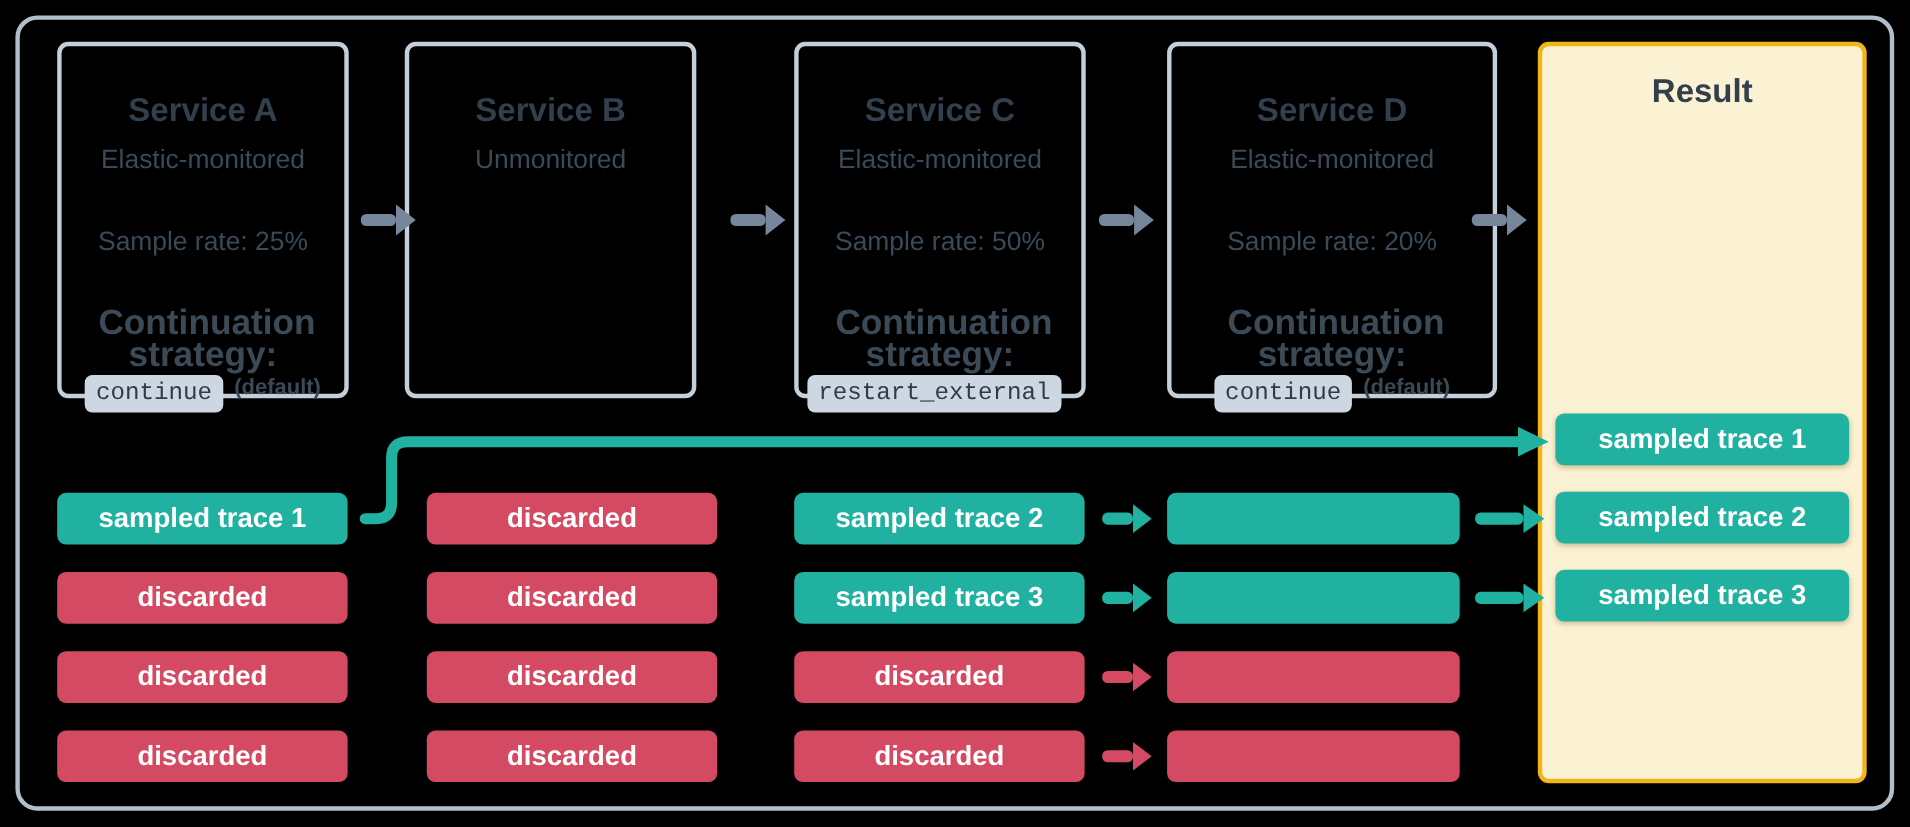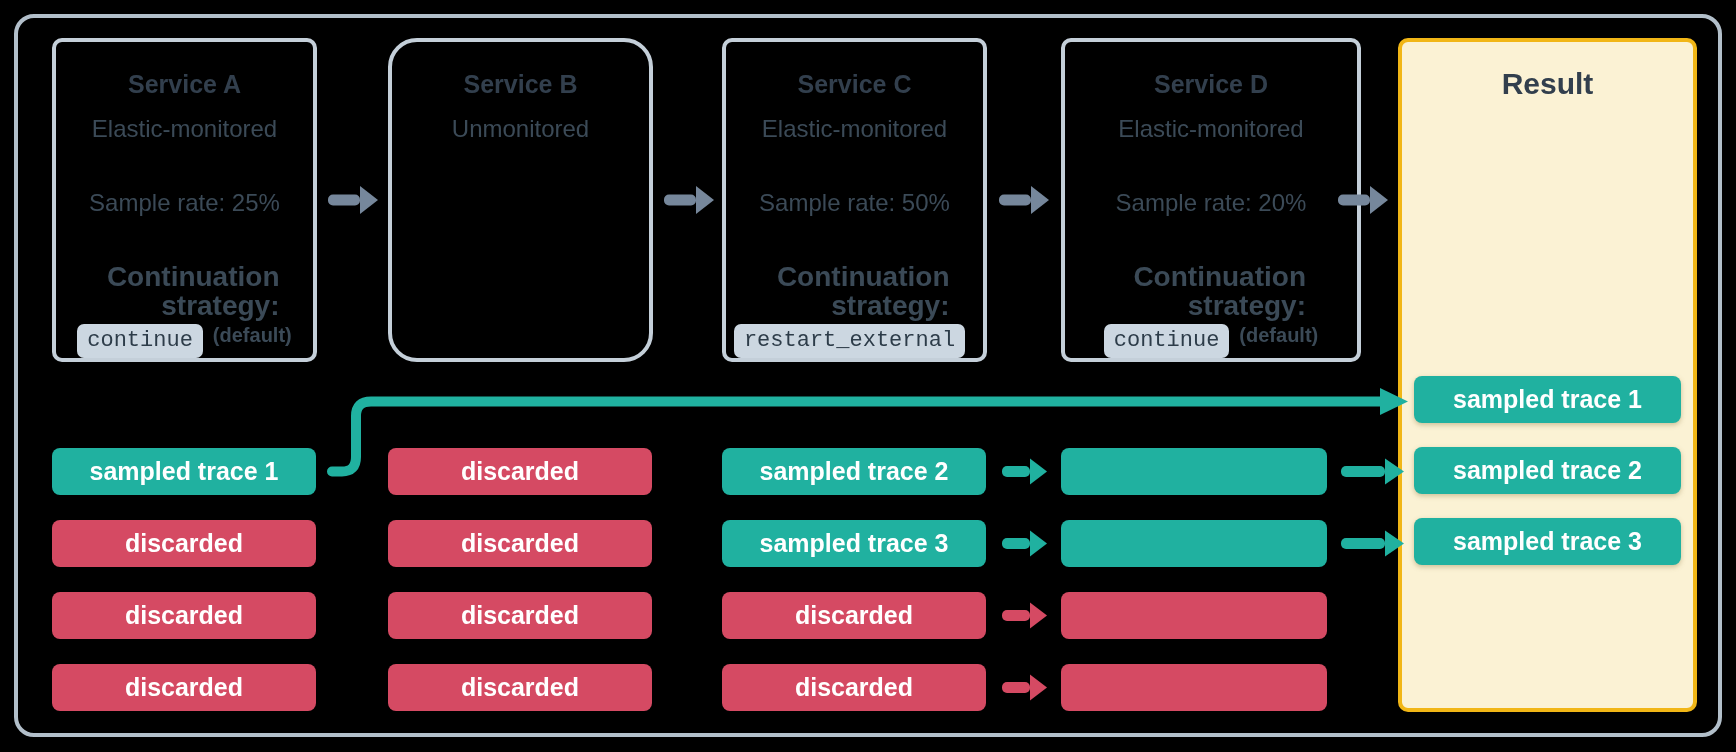--- a/index.html
+++ b/index.html
@@ -9,25 +9,25 @@
   }
   .frame{
     position:absolute;left:14px;top:14px;width:1708px;height:723px;
     border:4px solid var(--frame-border);border-radius:20px;box-sizing:border-box;
   }
   .svc-box{
     position:absolute;top:38px;width:265px;height:324px;box-sizing:border-box;
     border:4px solid var(--box-border);border-radius:10px;
     display:flex;flex-direction:column;align-items:center;
   }
-  .svc-title{margin-top:24px;font-size:25px;line-height:36px;font-weight:700;color:var(--title-text);}
+  .svc-title{margin-top:41px;font-size:30px;line-height:36px;font-weight:700;color:var(--title-text);}
   .svc-sub{margin-top:12px;font-size:24px;line-height:30px;font-weight:400;color:var(--body-text);}
   .svc-sample{margin-top:44px;font-size:24px;line-height:30px;font-weight:400;color:var(--body-text);}
-  .svc-strategy{margin-top:44px;font-size:28px;line-height:29px;font-weight:600;color:var(--body-text);
-    width:190px;text-align:right;}
+  .svc-strategy{margin-top:44px;font-size:32px;line-height:29px;font-weight:600;color:var(--body-text);
+    width:190px;text-align:center;}
   .badge-row{margin-top:4px;display:flex;gap:10px;}
   .code-badge{
     font-family:"Liberation Mono","DejaVu Sans Mono",monospace;font-size:22px;line-height:24px;
     background:var(--badge-bg);color:var(--badge-text);padding:5px 10px;border-radius:7px;white-space:nowrap;
   }
   .badge-suffix{font-size:20px;font-weight:600;color:var(--body-text);white-space:nowrap;}
   .result-box{
     position:absolute;left:1398px;top:38px;width:299px;height:674px;box-sizing:border-box;
     border:4px solid var(--gold);border-radius:10px;background:var(--cream);
     display:flex;flex-direction:column;align-items:center;
@@ -61,21 +61,21 @@
     <div class="svc-title">Service A</div>
     <div class="svc-sub">Elastic-monitored</div>
     <div class="svc-sample">Sample rate: 25%</div>
     <div class="svc-strategy">Continuation strategy:</div>
     <div class="badge-row">
       <span class="code-badge">continue</span>
       <span class="badge-suffix">(default)</span>
     </div>
   </div>
 
-  <div class="svc-box" style="left:388px;border-radius:29px;">
+  <div class="svc-box" style="left:368px;">
     <div class="svc-title">Service B</div>
     <div class="svc-sub">Unmonitored</div>
   </div>
 
   <div class="svc-box" style="left:722px;">
     <div class="svc-title">Service C</div>
     <div class="svc-sub">Elastic-monitored</div>
     <div class="svc-sample">Sample rate: 50%</div>
     <div class="svc-strategy">Continuation strategy:</div>
     <div class="badge-row">

